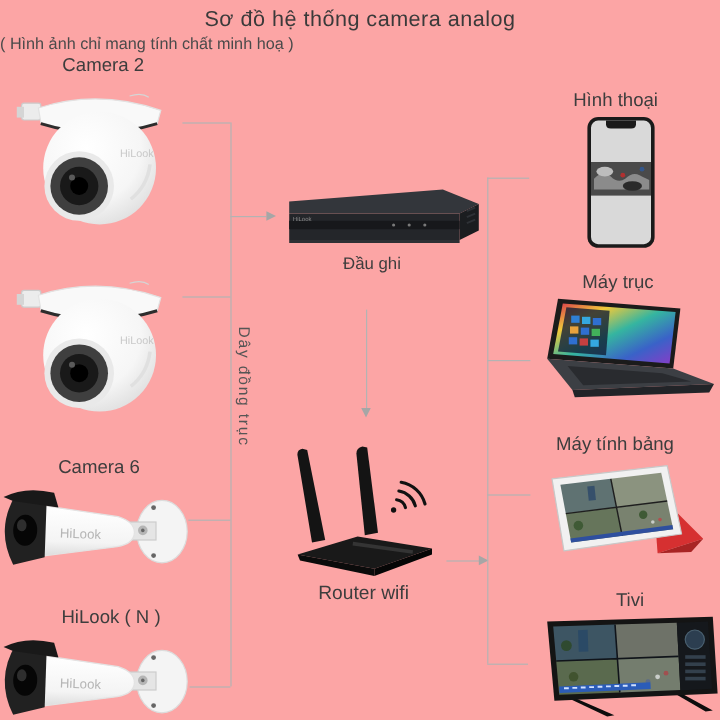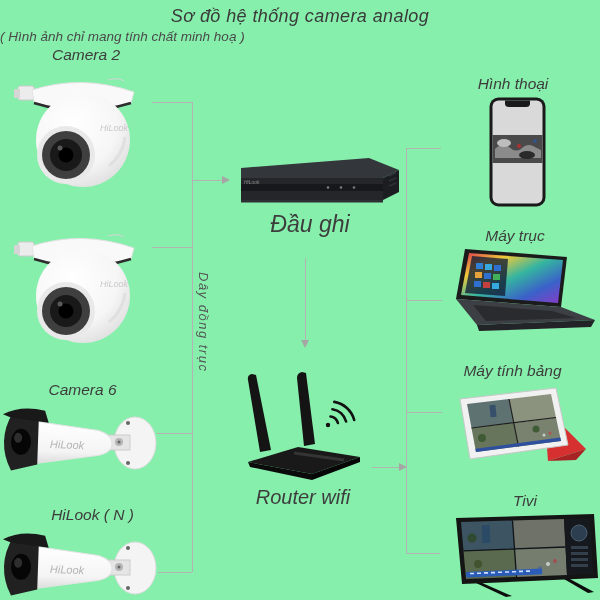--- a/index.html
+++ b/index.html
@@ -1,23 +1,23 @@
 <!DOCTYPE html>
 <html><head>
 <meta charset="utf-8">
 <style>
   html,body{margin:0;padding:0;background:#fff;}
-  .canvas{position:relative;width:600px;height:600px;background:#86efac;overflow:hidden;
-          font-family:"Liberation Sans", sans-serif;color:#3d3d3d;font-style:italic;}
+  .canvas{position:relative;width:600px;height:600px;background:#fca5a5;overflow:hidden;
+          font-family:"Liberation Sans", sans-serif;color:#3d3d3d;}
   .title{position:absolute;top:6px;left:0;width:600px;text-align:center;
          font-size:18px;letter-spacing:.4px;color:#3a3a3a;}
   .subtitle{position:absolute;top:29px;left:0;width:574px;
             font-size:13.5px;color:#4a4a4a;}
   .lbl{position:absolute;text-align:center;font-size:15.5px;color:#3d3d3d;white-space:nowrap;}
-  .lbl.big{font-size:23px;}
+  .lbl.big{font-size:14px;}
   .hline{position:absolute;height:1px;background:#b3b3b3;}
   .vline{position:absolute;width:1px;background:#b3b3b3;}
   .arr-r{position:absolute;width:0;height:0;border-top:4px solid transparent;
          border-bottom:4px solid transparent;border-left:8px solid #a6a6a6;}
   .arr-d{position:absolute;width:0;height:0;border-left:4px solid transparent;
          border-right:4px solid transparent;border-top:8px solid #a6a6a6;}
   .vtext{position:absolute;writing-mode:vertical-rl;font-size:13px;color:#555;
          letter-spacing:1.5px;}
   svg.dev{position:absolute;overflow:visible;}
 </style>
@@ -153,21 +153,21 @@
       <path d="M90.5 48.5 A9 9 0 0 1 97.9 55.0"></path>
       <path d="M92.4 41.2 A17 17 0 0 1 106.1 53.5"></path>
       <path d="M94.3 33.9 A25 25 0 0 1 114.2 52.0"></path>
     </g>
     <circle cx="88" cy="57" r="2.2" fill="#111"></circle>
     <path d="M8 94 L58 79 L120 89 L72 106 Z" fill="#191919"></path>
     <path d="M54 85 L104 92" stroke="#343434" stroke-width="3"></path>
     <path d="M8 94 L72 106 L72 112 L10 99 Z" fill="#0b0b0b"></path>
     <path d="M72 106 L120 89 L120 94 L72 112 Z" fill="#060606"></path>
   </svg>
-  <div class="lbl" style="left:238px;top:486px;width:130px;font-size:20px">Router wifi</div>
+  <div class="lbl" style="left:238px;top:486px;width:130px;font-size:16px">Router wifi</div>
 
   <div class="hline" style="left:372px;top:467px;width:28px"></div>
   <div class="arr-r" style="left:399px;top:463px"></div>
 
   <div class="vline" style="left:406px;top:148px;height:405px"></div>
   <div class="hline" style="left:406px;top:148px;width:35px"></div>
   <div class="hline" style="left:406px;top:300px;width:36px"></div>
   <div class="hline" style="left:406px;top:412px;width:36px"></div>
   <div class="hline" style="left:406px;top:553px;width:34px"></div>
 

